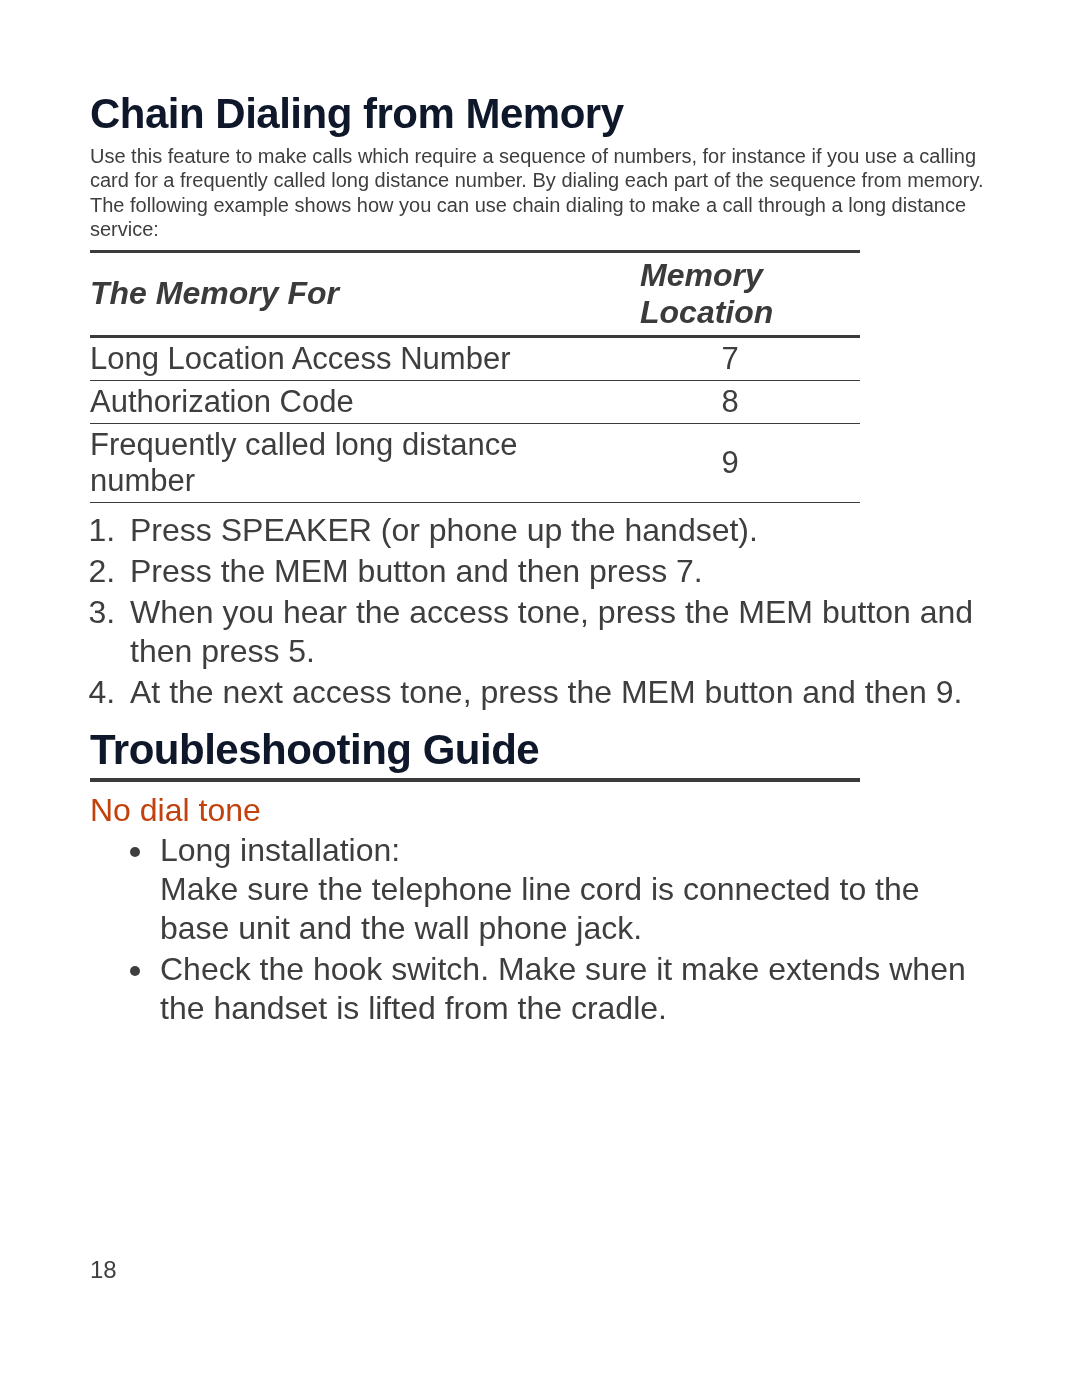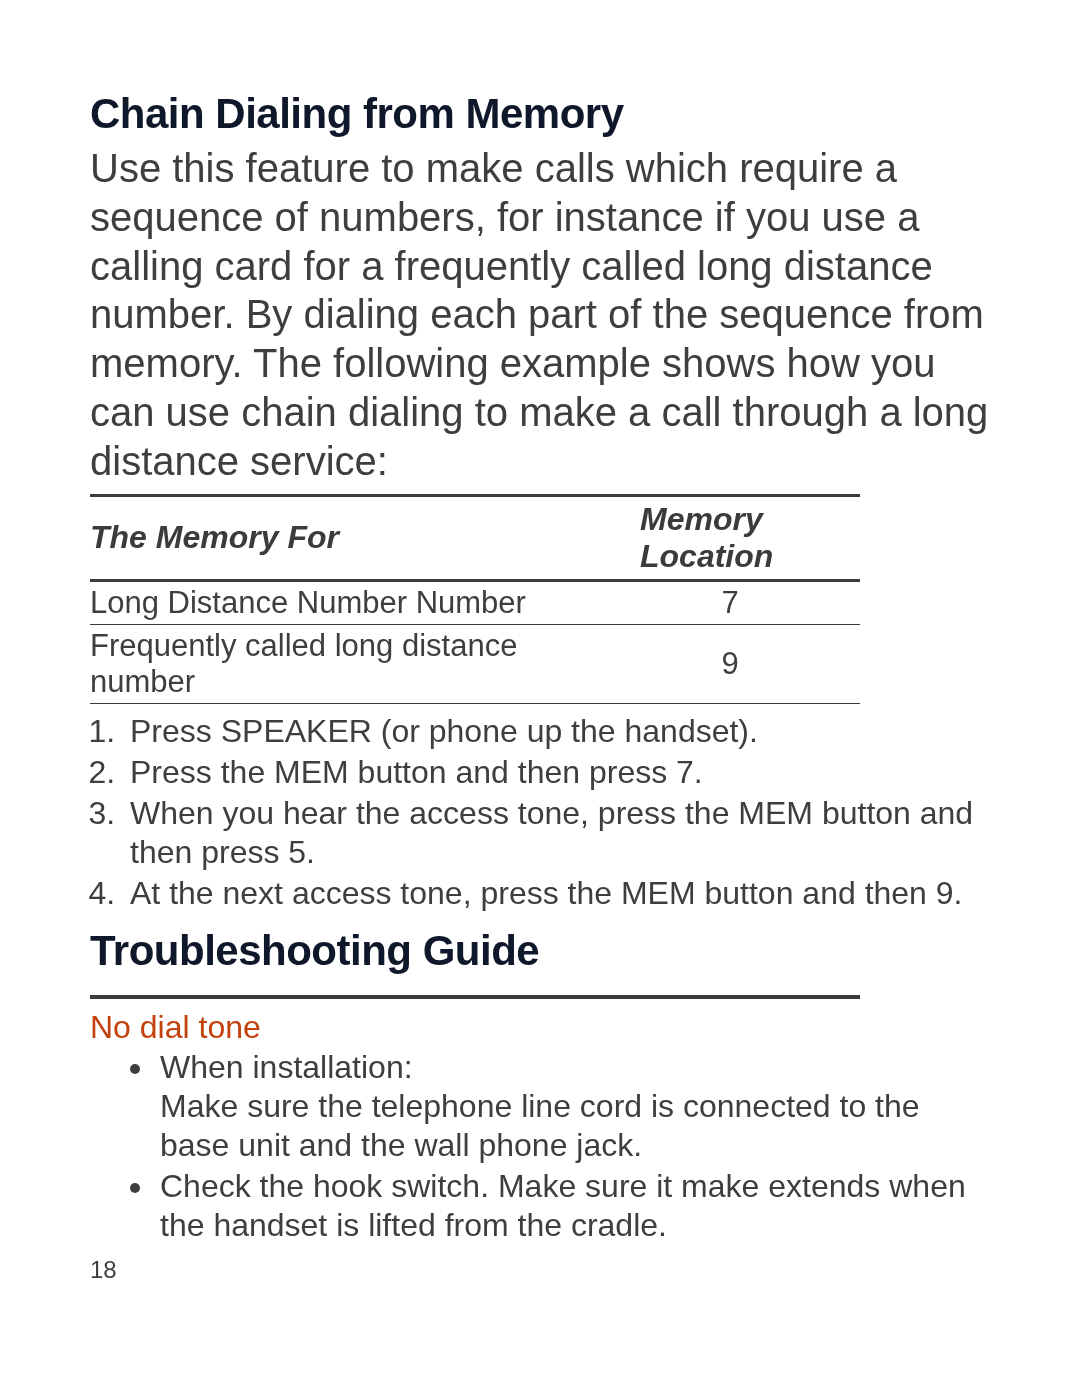--- a/index.html
+++ b/index.html
@@ -18,26 +18,26 @@
   }
   h1.section {
     font-size: 42px;
     font-weight: 700;
     margin: 0 0 6px 0;
     color: #0f172a;
     letter-spacing: -0.5px;
   }
   h1.section.underlined {
     border-bottom: 4px solid #3b3b3b;
-    padding-bottom: 20px;
+    padding-bottom: 4px;
     margin-top: 14px;
     width: 770px;
   }
   p.body {
-    font-size: 40px;
+    font-size: 20px;
     line-height: 1.22;
     margin: 4px 0 8px 0;
     font-weight: 400;
     color: #3e3e3e;
   }
   table.mem {
     border-collapse: collapse;
     width: 770px;
     margin-top: 6px;
     font-size: 31px;
@@ -112,22 +112,26 @@
 
   <table class="mem">
     <thead>
       <tr>
         <th>The Memory For</th>
         <th class="loc">Memory Location</th>
       </tr>
     </thead>
     <tbody>
       <tr>
-        <td>Long Distance Number Number</td>
+        <td>Long Location Access Number</td>
         <td class="loc">7</td>
+      </tr>
+      <tr>
+        <td>Authorization Code</td>
+        <td class="loc">8</td>
       </tr>
       <tr>
         <td>Frequently called long distance number</td>
         <td class="loc">9</td>
       </tr>
     </tbody>
   </table>
 
   <ol class="steps">
     <li>Press SPEAKER (or phone up the handset).</li>
@@ -135,21 +139,21 @@
     <li>When you hear the access tone, press the MEM button and then press 5.</li>
     <li>At the next access tone, press the MEM button and then 9.</li>
   </ol>
 
   <h1 class="section underlined">Troubleshooting Guide</h1>
 
   <div class="subhead">No dial tone</div>
 
   <ul class="bullets">
     <li>
-      <span>When installation:</span>
+      <span>Long installation:</span>
       <span class="sub">Make sure the telephone line cord is connected to the base unit and the wall phone jack.</span>
     </li>
     <li>
       <span>Check the hook switch. Make sure it make extends when the handset is lifted from the cradle.</span>
     </li>
   </ul>
 
   <div class="pagenum">18</div>
 </div>
 

